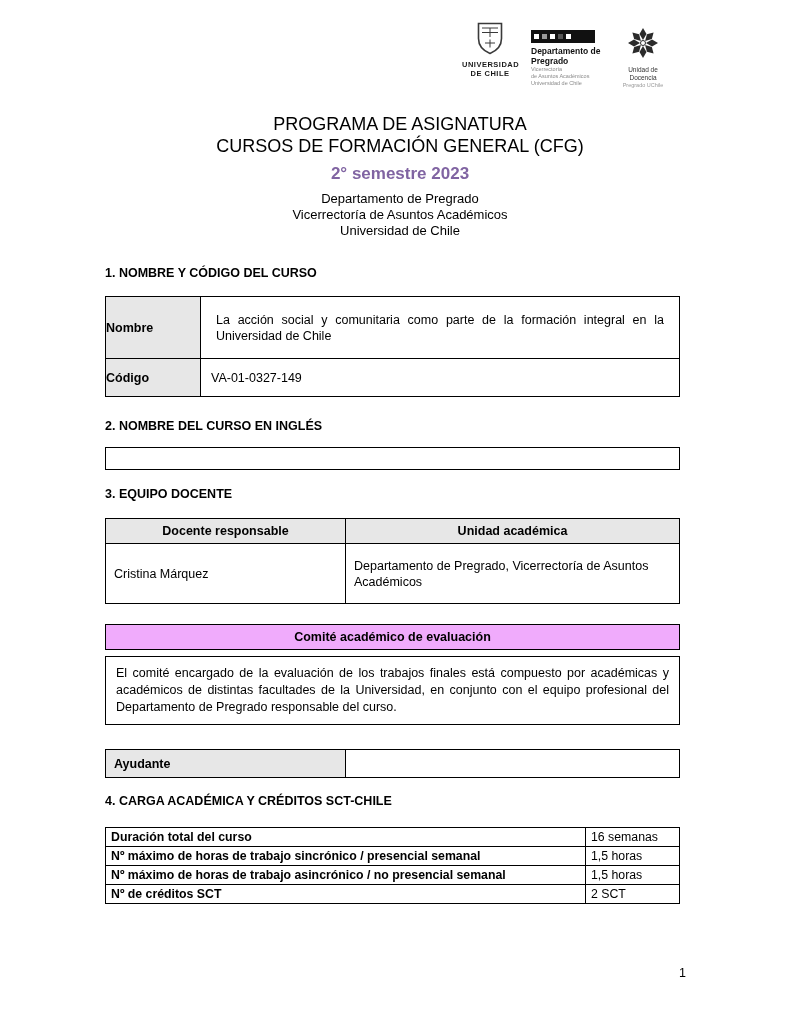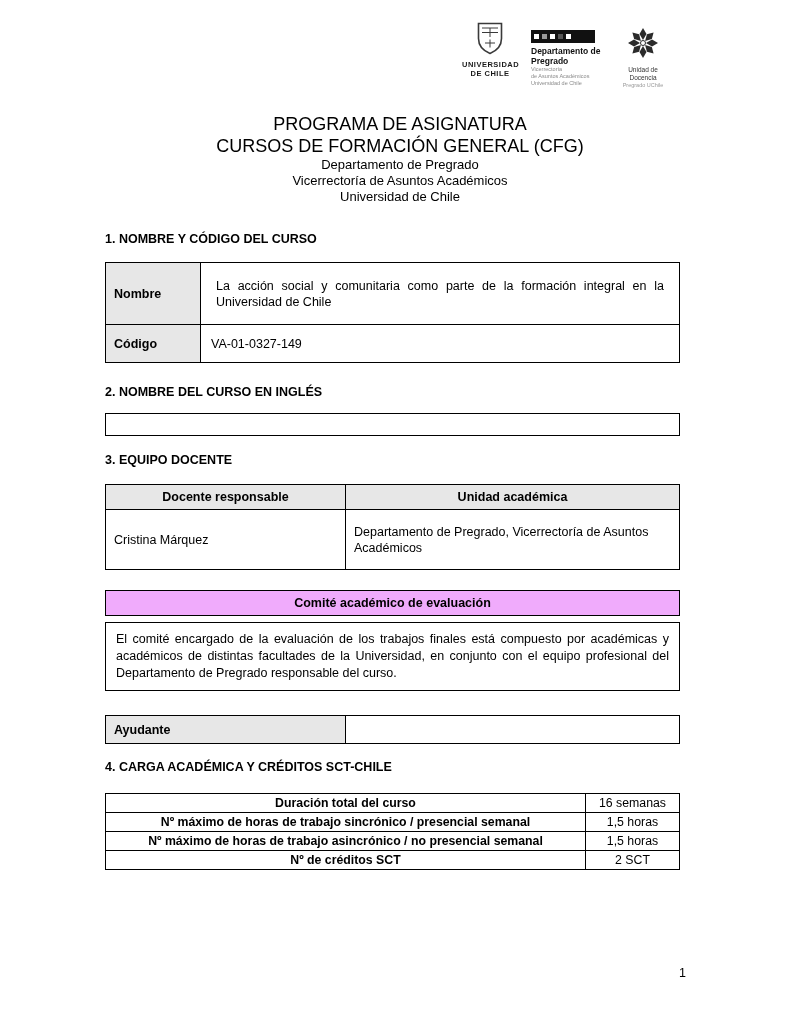--- a/index.html
+++ b/index.html
@@ -50,21 +50,21 @@
   .h2 { margin-top: 22px; }
   .h3 { margin-top: 17px; }
   .h4 { margin-top: 16px; }
 
   table.tbl { border-collapse: collapse; width: 575px; table-layout: fixed; }
   .tbl td, .tbl th { border: 1px solid #000; font-size: 12.5px; vertical-align: middle; }
   .shade { background: #E7E7E7; }
   .label { font-weight: bold; }
 
   .tbl-s1 { margin-top: 15px; }
-  .tbl-s1 .w-label { width: 95px; padding-left: 8px; }
+  .tbl-s1 .w-label { width: 95px; }
   .row-nombre td { height: 62px; }
   .row-codigo td { height: 38px; }
   .nombre-val { padding: 6px 15px; text-align: justify; line-height: 16px; }
   .codigo-val { padding-left: 10px; }
 
   .tbl-s2 { margin-top: 13px; }
   .tbl-s2 td { height: 22px; }
 
   .tbl-s3 { margin-top: 16px; }
   .tbl-s3 .col-doc { width: 240px; }
@@ -80,21 +80,21 @@
     margin-top: 6px; width: 575px; border: 1px solid #000;
     padding: 8px 10px; font-size: 12.5px; line-height: 17px; text-align: justify;
   }
 
   .tbl-ayud { margin-top: 24px; }
   .tbl-ayud .col-doc { width: 240px; padding-left: 8px; }
   .tbl-ayud td { height: 28px; }
 
   .tbl-s4 { margin-top: 18px; }
   .tbl-s4 .w-big { width: 480px; }
-  .tbl-s4 td { height: 19px; padding: 0 5px; line-height: 15px; font-size: 12.3px; text-align: center; }
+  .tbl-s4 td { height: 19px; padding: 0 5px; line-height: 15px; font-size: 12.3px; }
 
   .page-number { position: absolute; top: 966px; left: 679px; font-size: 12.5px; }
 </style>
 </head>
 <body>
 
 <div class="page">
 
   <div class="logos">
     <div class="logo-uchile">
@@ -136,20 +136,21 @@
         <circle r="2.5" fill="none" stroke="#2b2b2b" stroke-width="1"></circle>
       </svg>
       <div class="doc-title">Unidad de Docencia</div>
       <div class="doc-sub">Pregrado UChile</div>
     </div>
   </div>
 
   <div class="title-block">
     <div class="main-title">PROGRAMA DE ASIGNATURA</div>
     <div class="main-title">CURSOS DE FORMACIÓN GENERAL (CFG)</div>
+    <div class="semester">2° semestre 2023</div>
     <div class="subline">Departamento de Pregrado</div>
     <div class="subline">Vicerrectoría de Asuntos Académicos</div>
     <div class="subline">Universidad de Chile</div>
   </div>
 
   <div class="content">
 
     <div class="section-heading h1">1. NOMBRE Y CÓDIGO DEL CURSO</div>
     <table class="tbl tbl-s1">
       <tbody>

